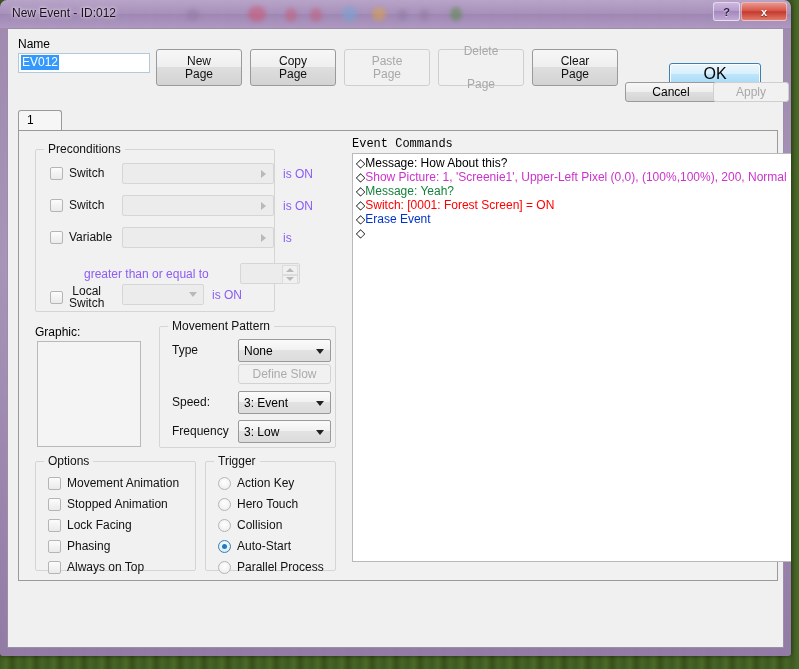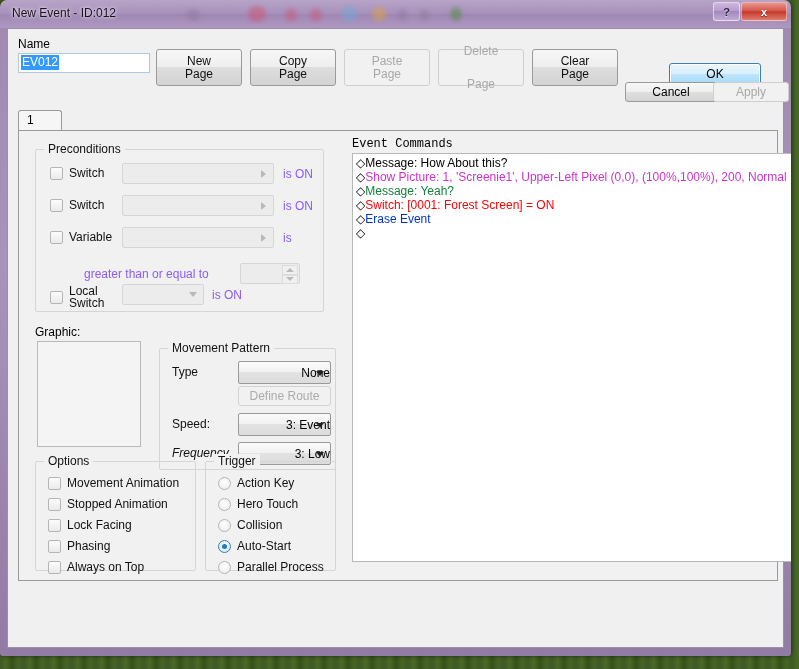--- a/index.html
+++ b/index.html
@@ -127,21 +127,21 @@
   #btn-paste-page  { left: 336px; }
   #btn-delete-page { left: 430px; gap: 20px; }
   #btn-clear-page  { left: 524px; }
 
   #btn-ok {
     position: absolute; left: 661px; top: 34px;
     width: 92px; height: 22px;
     border: 1px solid #3c7fb1; border-radius: 3px;
     background: linear-gradient(180deg,#eaf6fd 0%, #d9f0fc 48%, #bee6fd 50%, #a7d9f5 100%);
     box-shadow: 0 0 0 1px #fff inset;
-    font-size: 12px; display:flex; align-items:center; justify-content:center;
+    font-size: 16px; display:flex; align-items:center; justify-content:center;
     cursor: default;
   }
   #btn-cancel {
     position: absolute; left: 617px; top: 53px;
     width: 92px; height: 20px;
     border: 1px solid #9a9a9a; border-radius: 3px;
     background: linear-gradient(180deg,#f7f7f7 0%, #efefef 48%, #dfdfdf 50%, #d4d4d4 100%);
     font-size: 12px; display:flex; align-items:center; justify-content:center;
     cursor: default;
   }
@@ -179,22 +179,22 @@
     border-radius: 2px;
   }
   .groupbox > .gb-title {
     position: absolute; top: -8px; left: 8px;
     background: #f1f1f1;
     padding: 0 4px;
     font-size: 12px; color: #111;
     white-space: nowrap;
   }
 
-  #grp-preconditions { left: 16px; top: 18px; width: 289px; height: 163px; }
-  #grp-movement      { left: 140px; top: 195px; width: 177px; height: 122px; margin-top: 22px; }
+  #grp-preconditions { left: 16px; top: 18px; width: 240px; height: 163px; text-align: center; }
+  #grp-movement      { left: 140px; top: 195px; width: 177px; height: 122px; }
   #grp-options       { left: 16px; top: 330px; width: 161px; height: 110px; }
   #grp-trigger       { left: 186px; top: 330px; width: 131px; height: 110px; }
 
   
   .chk-row { position: absolute; display: flex; align-items: center; }
   .checkbox {
     width: 13px; height: 13px;
     border: 1px solid #b5b5b5;
     background: linear-gradient(180deg,#fcfcfc,#eaeaea);
     border-radius: 2px;
@@ -259,21 +259,20 @@
   
   .combo {
     position: absolute;
     height: 23px;
     border: 1px solid #9a9a9a; border-radius: 2px;
     background: linear-gradient(180deg,#fbfbfb 0%, #f1f1f1 48%, #e2e2e2 50%, #dcdcdc 100%);
     font-size: 12px;
     display: flex; align-items: center;
     padding-left: 5px;
     cursor: default;
-    justify-content: flex-end;
   }
   .combo .cb-arrow {
     position: absolute; right: 6px; top: 50%; margin-top: -2px;
     width: 0; height: 0;
     border-top: 5px solid #222;
     border-left: 4px solid transparent;
     border-right: 4px solid transparent;
   }
   .mv-label { position: absolute; font-size: 12px; color: #111; }
   #btn-define-route {
@@ -455,29 +454,29 @@
 
       <div class="groupbox" id="grp-movement">
         <div class="gb-title">Movement Pattern</div>
 
         <div class="mv-label" style="left:12px; top:16px;">Type</div>
         <div class="combo" style="left:78px; top:12px; width:93px;">
           <span>None</span>
           <span class="cb-arrow"></span>
         </div>
 
-        <div id="btn-define-route">Define Route</div>
+        <div id="btn-define-route">Define Slow</div>
 
         <div class="mv-label" style="left:12px; top:68px;">Speed:</div>
         <div class="combo" style="left:78px; top:64px; width:93px;">
           <span>3: Event</span>
           <span class="cb-arrow"></span>
         </div>
 
-        <div class="mv-label" style="left:12px; top:97px;font-style:italic;">Frequency</div>
+        <div class="mv-label" style="left:12px; top:97px;">Frequency</div>
         <div class="combo" style="left:78px; top:93px; width:93px;">
           <span>3: Low</span>
           <span class="cb-arrow"></span>
         </div>
       </div>
 
       <div class="groupbox" id="grp-trigger">
         <div class="gb-title">Trigger</div>
 
         <div class="radio-row" style="left:12px; top:14px;">

